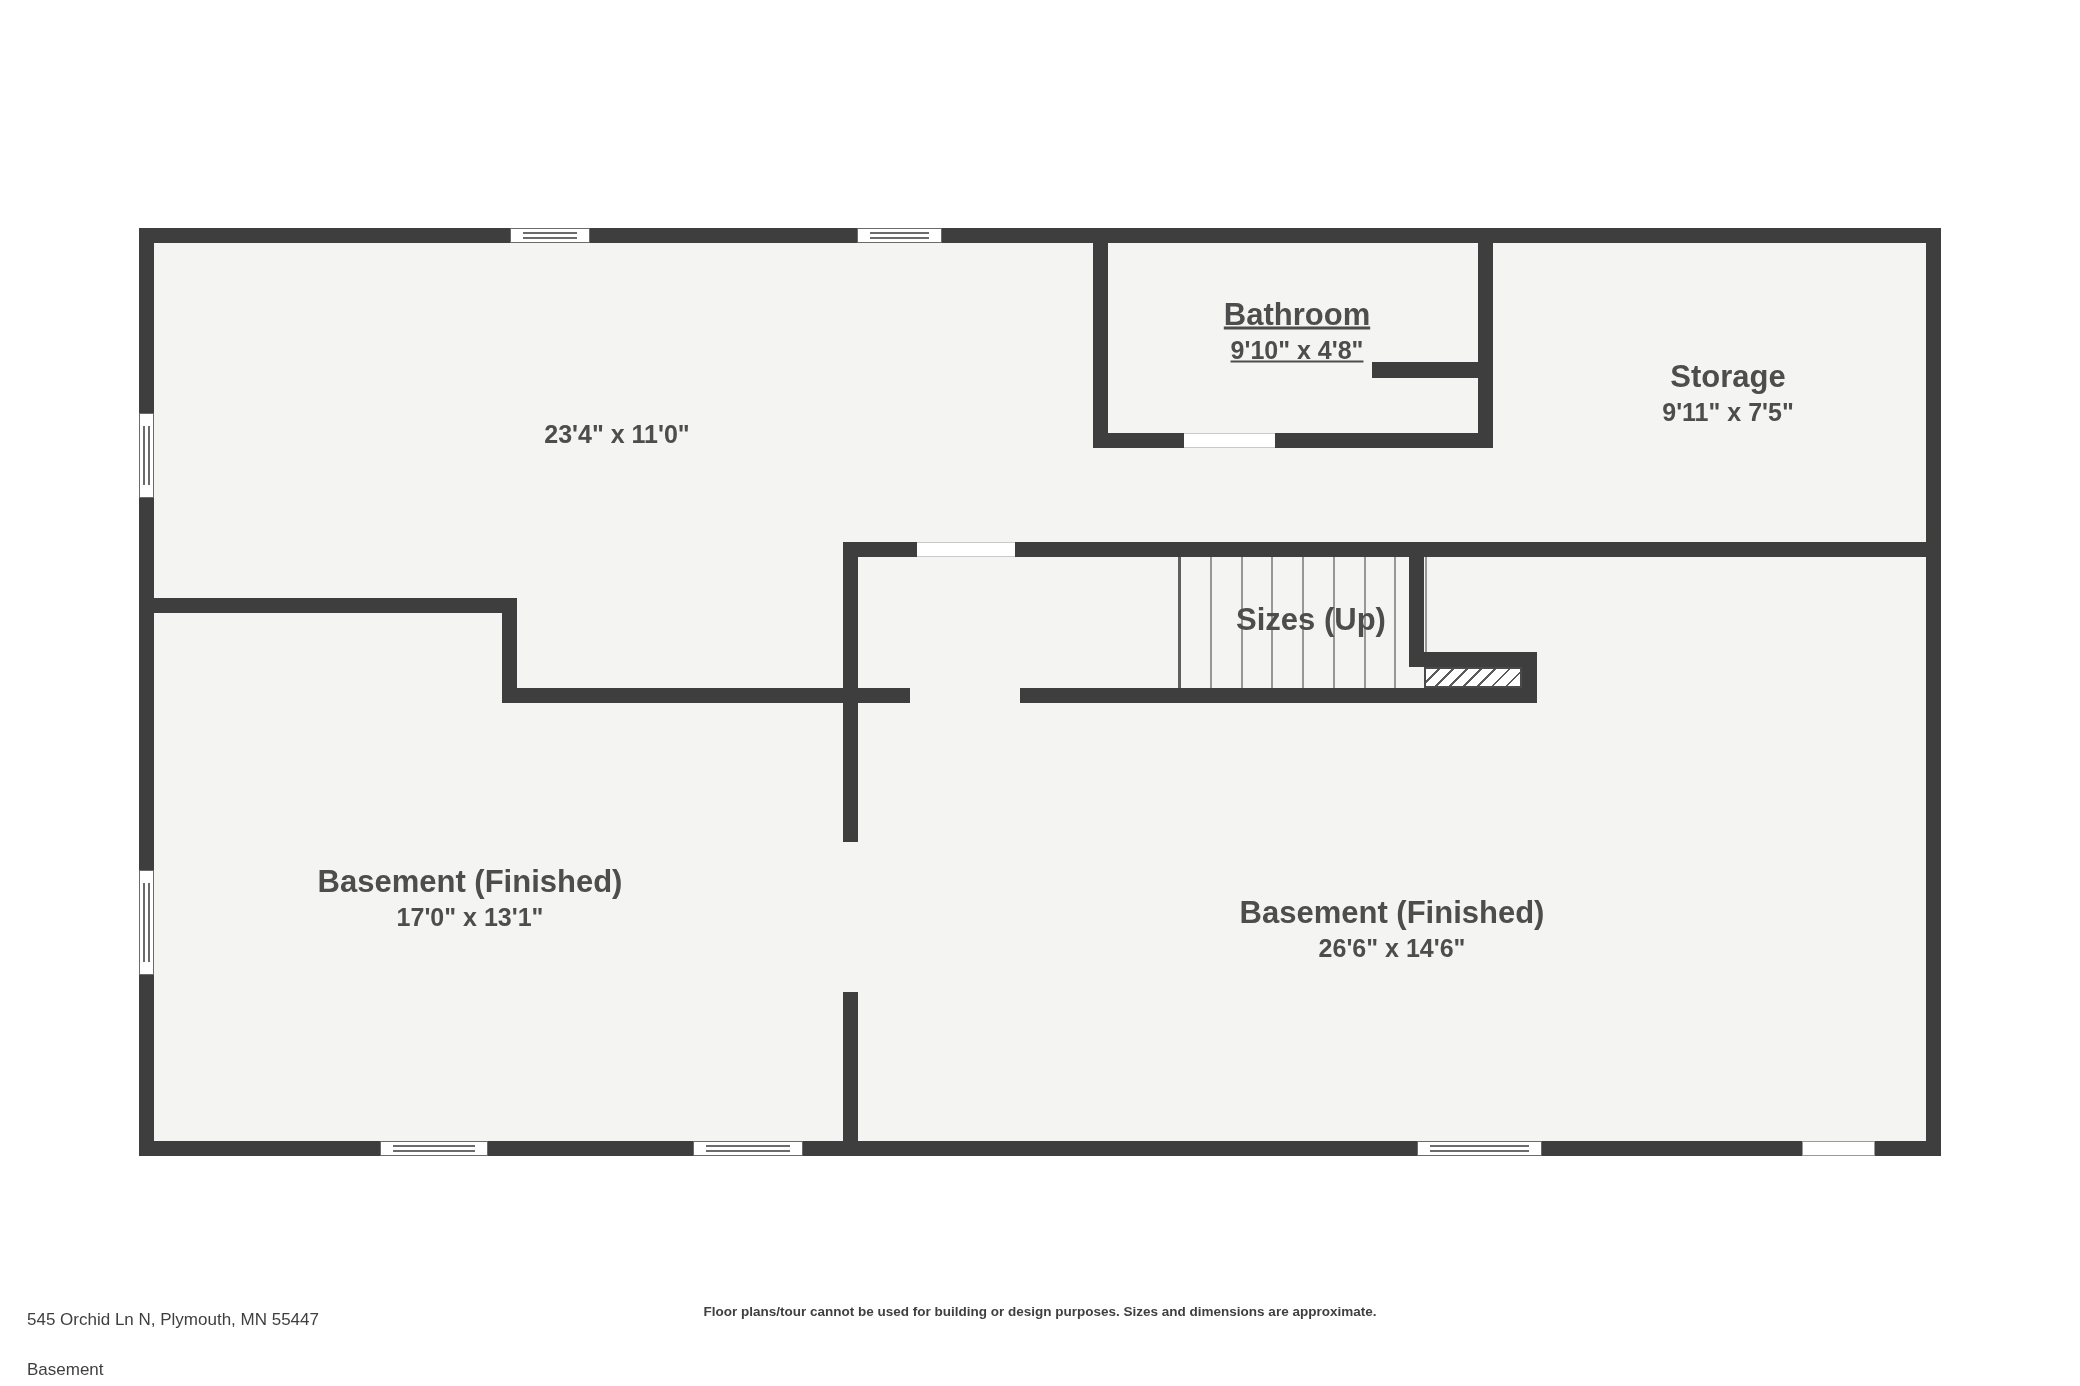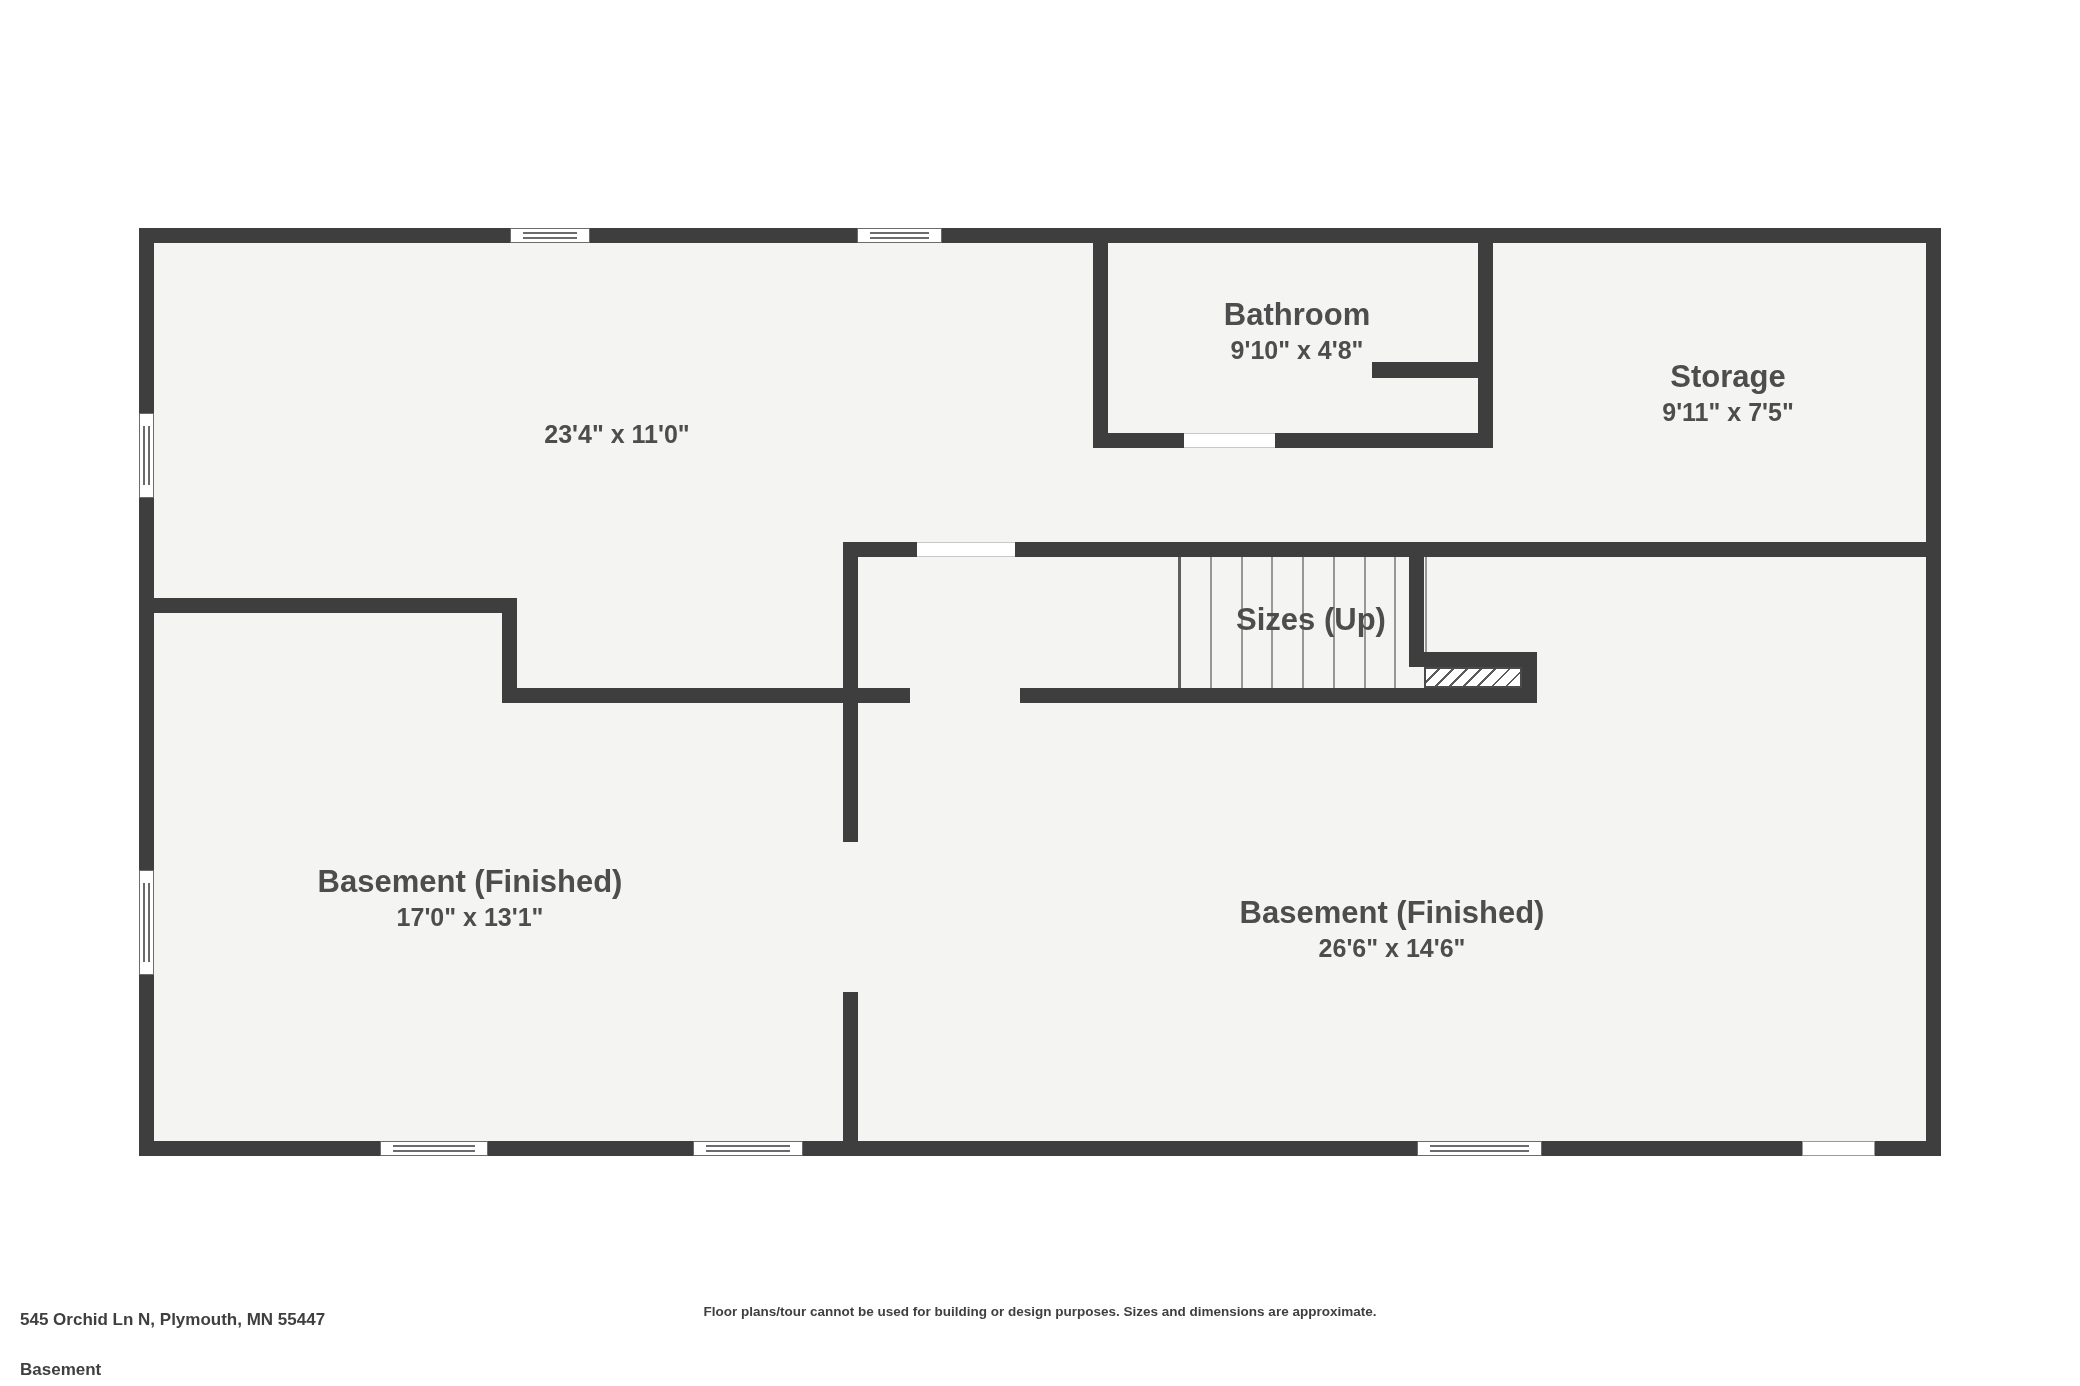--- a/index.html
+++ b/index.html
@@ -42,21 +42,21 @@
   .door{position:absolute;background:#ffffff;}
   .door.h{border-top:1px solid #c9c9c9;border-bottom:1px solid #c9c9c9;box-sizing:border-box;}
   
   .room-label{
     position:absolute;transform:translate(-50%,-50%);
     text-align:center;color:var(--label);white-space:nowrap;
   }
   .room-label .name{display:block;font-weight:bold;font-size:31px;line-height:38px;}
   .room-label .dims{display:block;font-weight:bold;font-size:25px;line-height:33px;}
   
-  .footer-line{position:absolute;left:20px;color:#3f3f3f;font-weight:bold;font-size:17px;white-space:nowrap;text-align:center;}
+  .footer-line{position:absolute;left:27px;color:#3f3f3f;font-weight:normal;font-size:17px;white-space:nowrap;text-align:center;}
   #footer-address{top:1310px;}
   #footer-level{top:1344px;margin-top:16px;}
   #disclaimer{
     position:absolute;left:0;top:1304px;width:2080px;text-align:center;
     color:#3f3f3f;font-weight:bold;font-size:13.5px;
   }
 </style>
 </head>
 <body>
 
@@ -114,21 +114,21 @@
       <div class="pane"></div>
     </div>
   <div class="win v" style="left:0;top:642px;width:15px;height:105px;">
       <div class="pane"></div>
     </div>
   <div class="opening" style="left:1663px;top:913px;width:73px;height:15px;"></div>
 
   <div class="room-label" style="left:478px;top:206px;">
     <span class="dims">23'4" x 11'0"</span>
   </div>
-  <div class="room-label" style="left:1158px;top:103px;">
+  <div class="room-label" style="left:1158px;top:103px;text-decoration:underline;">
     <span class="name">Bathroom</span>
     <span class="dims">9'10" x 4'8"</span>
   </div>
   <div class="room-label" style="left:1589px;top:165px;">
     <span class="name">Storage</span>
     <span class="dims">9'11" x 7'5"</span>
   </div>
   <div class="room-label" style="left:1172px;top:392px;">
     <span class="name">Sizes (Up)</span>
   </div>

